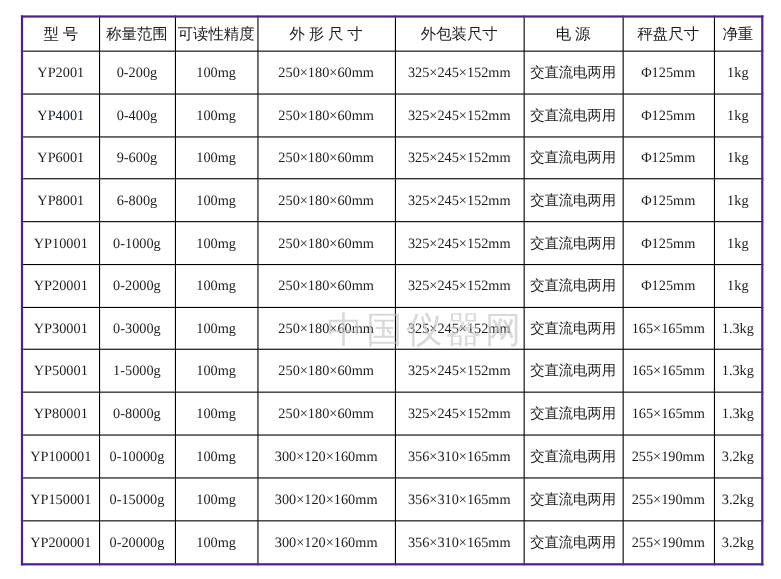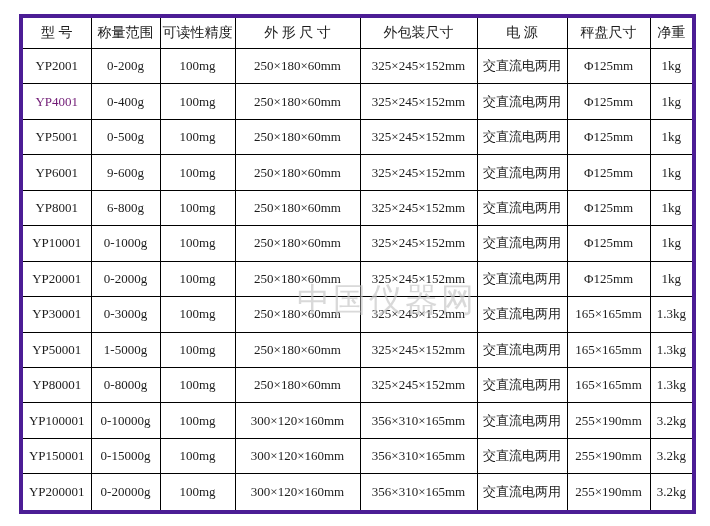--- a/index.html
+++ b/index.html
@@ -11,21 +11,21 @@
     overflow: hidden;
   }
   .stage { position: absolute; inset: 0; }
 
   table.spec {
     position: absolute;
     left: 19px; top: 14px;
     width: 673px; height: 500px;
     border-collapse: collapse;
     table-layout: fixed;
-    border: 4px solid #4c1d95;
+    border: 2px solid #4c1d95;
     background: #ffffff;
   }
   .spec th, .spec td {
     border: 1px solid #000000;
     text-align: center;
     vertical-align: middle;
     padding: 0 2px;
     font-size: 13px;
     color: #1c1c1c;
     font-weight: normal;
@@ -90,32 +90,22 @@
           <td>YP2001</td>
           <td>0-200g</td>
           <td>100mg</td>
           <td>250×180×60mm</td>
           <td>325×245×152mm</td>
           <td>交直流电两用</td>
           <td>Φ125mm</td>
           <td>1kg</td>
         </tr>
         <tr>
-          <td style="color: #701a75;">YP4001</td>
+          <td style="color: #0f172a;">YP4001</td>
           <td>0-400g</td>
-          <td>100mg</td>
-          <td>250×180×60mm</td>
-          <td>325×245×152mm</td>
-          <td>交直流电两用</td>
-          <td>Φ125mm</td>
-          <td>1kg</td>
-        </tr>
-        <tr>
-          <td>YP5001</td>
-          <td>0-500g</td>
           <td>100mg</td>
           <td>250×180×60mm</td>
           <td>325×245×152mm</td>
           <td>交直流电两用</td>
           <td>Φ125mm</td>
           <td>1kg</td>
         </tr>
         <tr>
           <td>YP6001</td>
           <td>9-600g</td>

